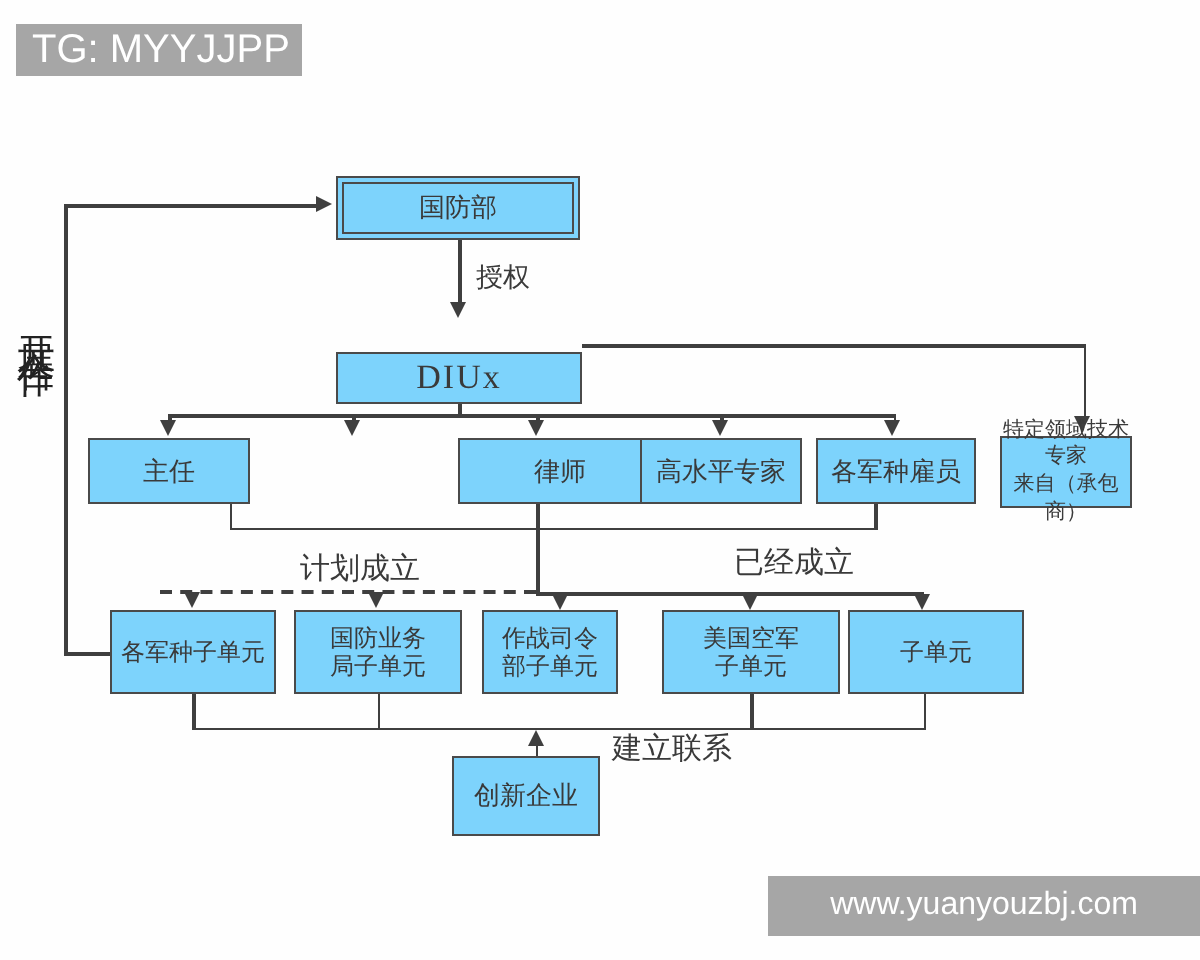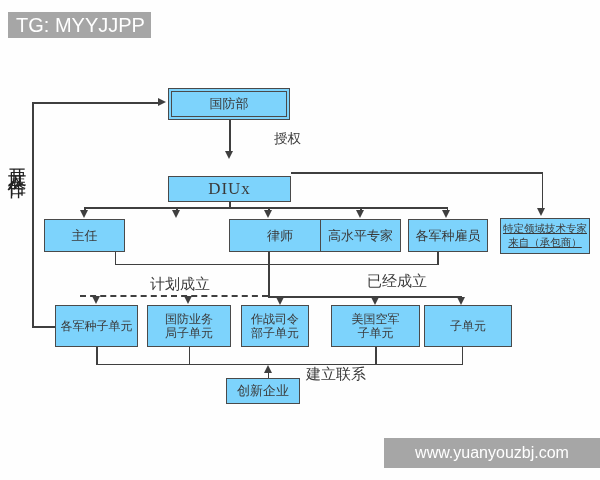--- a/index.html
+++ b/index.html
@@ -24,21 +24,21 @@
   .hline{height:1.5px;}
   .vline{width:1.5px;}
   .dline{position:absolute;height:0;border-top:2px dashed var(--line);z-index:1;}
 
   .arr{position:absolute;width:0;height:0;z-index:2;}
   .arr-down{border-left:4.5px solid transparent;border-right:4.5px solid transparent;border-top:8px solid var(--line);}
   .arr-up{border-left:4.5px solid transparent;border-right:4.5px solid transparent;border-bottom:8px solid var(--line);}
   .arr-right{border-top:4.5px solid transparent;border-bottom:4.5px solid transparent;border-left:8px solid var(--line);}
 
   .lbl{position:absolute;color:var(--text);font-size:15px;white-space:nowrap;z-index:3;}
-  .lbl-small{font-size:13.5px;margin-left:36px;}
+  .lbl-small{font-size:13.5px;}
   .lbl-vert{writing-mode:vertical-rl;text-orientation:upright;font-size:19px;letter-spacing:4px;color:#222;}
 
   .watermark{position:absolute;background:var(--watermark-bg);color:var(--watermark-text);
              font-family:"Liberation Sans","DejaVu Sans",sans-serif;z-index:5;
              display:flex;align-items:center;}
   .wm-top{left:8px;top:12px;width:143px;height:26px;font-size:20px;padding-left:8px;box-sizing:border-box;}
   .wm-bottom{left:384px;top:438px;width:216px;height:30px;font-size:16px;justify-content:center;}
 </style>
 </head>
 <body>
@@ -89,21 +89,21 @@
   <div class="box box-staff" style="left:229px;top:219px;width:102px;height:33px;font-family:Liberation Serif, serif;">
     <span>律师</span>
   </div>
   <div class="box box-staff" style="left:320px;top:219px;width:81px;height:33px;">
     <span>高水平专家</span>
   </div>
   <div class="box box-staff" style="left:408px;top:219px;width:80px;height:33px;">
     <span>各军种雇员</span>
   </div>
 
-  <div class="box box-contractor" style="left:500px;top:218px;width:90px;height:36px;text-decoration:underline;">
+  <div class="box box-contractor" style="left:500px;top:218px;width:66px;height:36px;">
     <span>特定领域技术专家</span>
     <span>来自（承包商）</span>
   </div>
 
   <div class="vline" style="left:114.5px;top:252px;height:13px;"></div>
   <div class="hline" style="left:114.5px;top:263.5px;width:324px;"></div>
   <div class="vline" style="left:437px;top:252px;height:13px;"></div>
   <div class="vline" style="left:268px;top:252px;height:45px;"></div>
 
   <div class="dline" style="left:80px;top:295px;width:188px;"></div>
@@ -137,17 +137,17 @@
 
   <div class="vline" style="left:96px;top:347px;height:18px;"></div>
   <div class="vline" style="left:188.5px;top:347px;height:18px;"></div>
   <div class="vline" style="left:375px;top:347px;height:18px;"></div>
   <div class="vline" style="left:461.5px;top:347px;height:18px;"></div>
   <div class="hline" style="left:96px;top:363.5px;width:367px;"></div>
 
   <div class="arr arr-up" style="left:263.5px;top:365px;"></div>
   <div class="vline" style="left:267.5px;top:371px;height:8px;"></div>
   <div class="lbl" style="left:306px;top:365px;">建立联系</div>
-  <div class="box box-startup" style="left:226px;top:378px;width:74px;height:26px;text-align:right;">
+  <div class="box box-startup" style="left:226px;top:378px;width:74px;height:40px;text-align:right;">
     <span>创新企业</span>
   </div>
 
 </div>
 
 </body></html>

